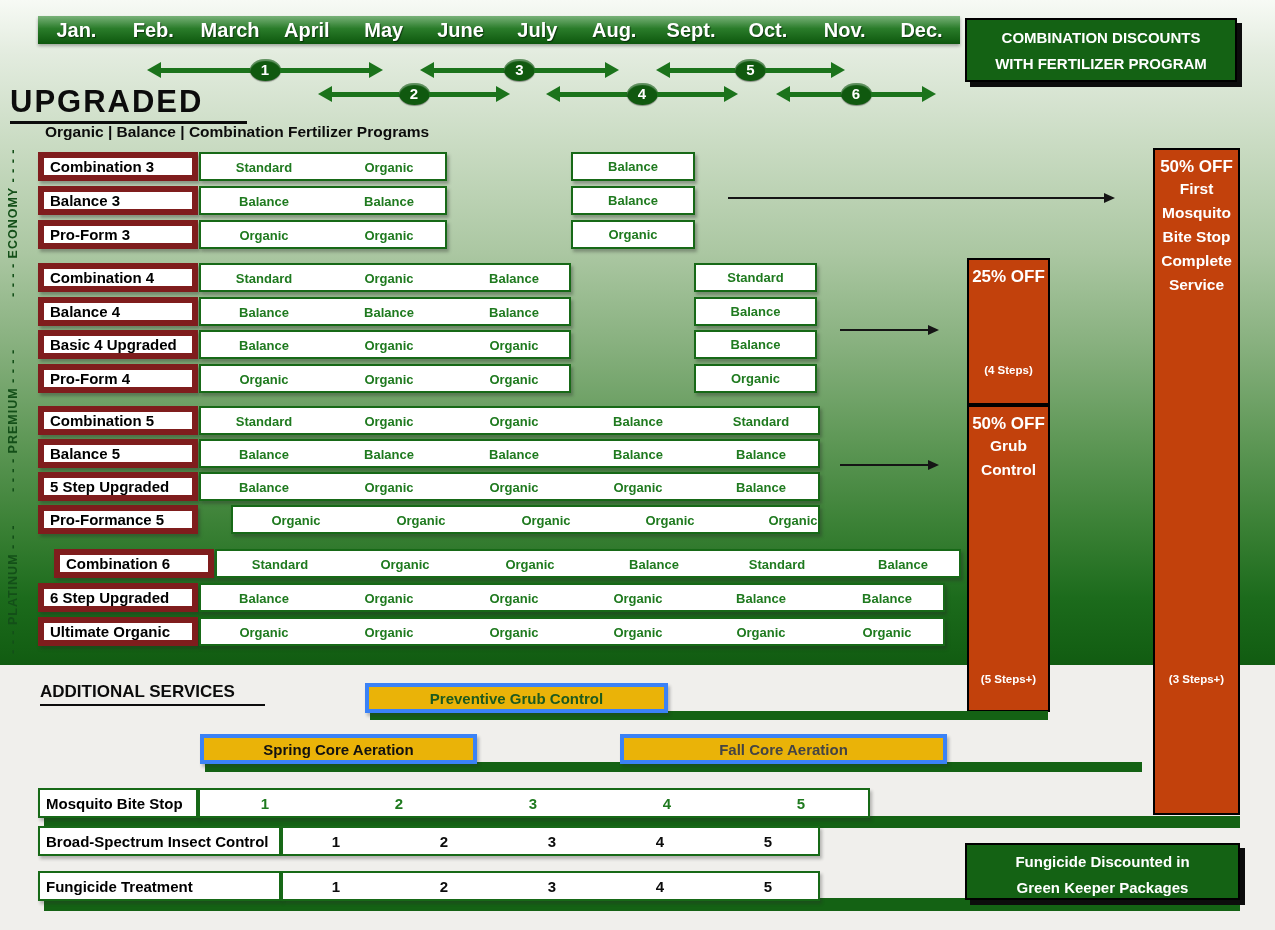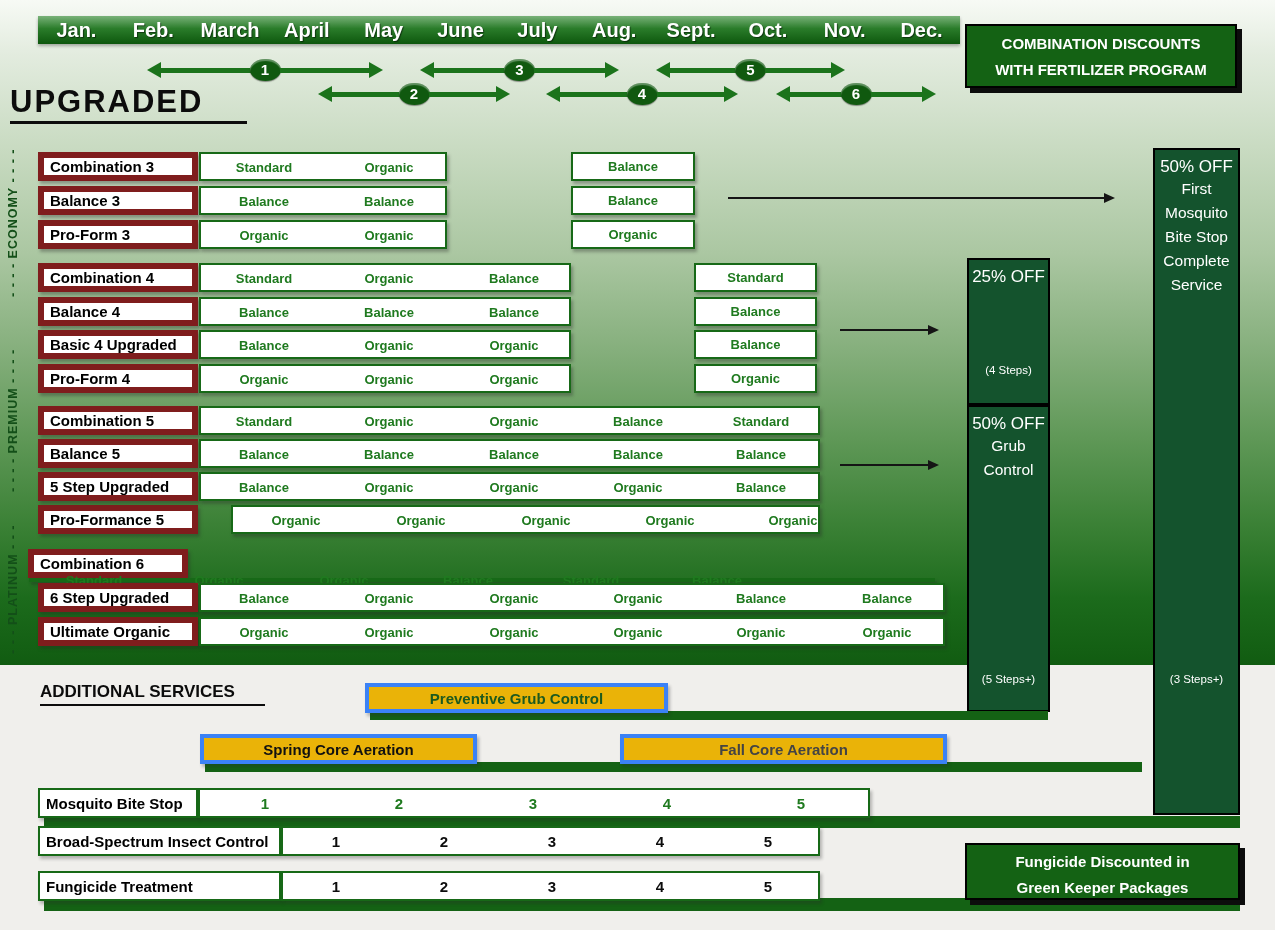--- a/index.html
+++ b/index.html
@@ -45,22 +45,22 @@
     color:#1f7a1f;font-weight:bold;font-size:13px;}
   .e1{left:8px}.e2{left:133px}.e3{left:258px}.e4{left:382px}.e5{left:505px}.e6{left:631px}
   .fallbox{position:absolute;height:29px;background:#fff;border:2px solid #176917;box-sizing:border-box;
     display:flex;align-items:center;justify-content:center;color:#1f7a1f;font-weight:bold;font-size:13px;
     box-shadow:2px 3px 3px rgba(40,40,40,.35);}
   
   .thin-arrow{position:absolute;height:0;border-top:2px solid #151515;}
   .thin-arrow:after{content:"";position:absolute;right:-2px;top:-6px;width:0;height:0;
     border-left:11px solid #151515;border-top:5px solid transparent;border-bottom:5px solid transparent;}
   
-  .dark-col{position:absolute;background:#14532d;border:2px solid #000;box-sizing:border-box;
-    color:#fff;text-align:center;font-weight:normal;}
+  .dark-col{position:absolute;background:#c2410c;border:2px solid #000;box-sizing:border-box;
+    color:#fff;text-align:center;font-weight:bold;}
   .dc-title{font-size:17px;margin-top:7px;}
   .dc-line{font-size:15.5px;line-height:24px;}
   .dc-note{position:absolute;left:0;width:100%;font-size:11.5px;}
   
   #add-heading{position:absolute;left:40px;top:682px;font-size:17px;font-weight:bold;color:#0c0c0c;
     border-bottom:2.5px solid #0c0c0c;padding:0 30px 2px 0;}
   .svc-box{position:absolute;height:30px;background:#eab308;border:4px solid #3b82f6;box-sizing:border-box;
     display:flex;align-items:center;justify-content:center;font-size:15px;font-weight:bold;
     box-shadow:2px 3px 3px rgba(40,40,40,.3);}
   .bar{position:absolute;background:#146214;}
@@ -91,21 +91,21 @@
     <span class="month">May</span>
     <span class="month">June</span>
     <span class="month">July</span>
     <span class="month">Aug.</span>
     <span class="month">Sept.</span>
     <span class="month">Oct.</span>
     <span class="month">Nov.</span>
     <span class="month">Dec.</span>
   </div>
 
-  <div class="promo" style="left:965px;top:18px;width:272px;height:64px;padding-top:5px;margin-top:6px;">
+  <div class="promo" style="left:965px;top:18px;width:272px;height:64px;padding-top:5px;">
     <div class="pl">COMBINATION DISCOUNTS</div>
     <div class="pl">WITH FERTILIZER PROGRAM</div>
   </div>
 
   <div class="num-arrow" style="left:147px;top:59px;width:236px;">
     <span class="na-hl"></span>
       <span class="na-line"></span>
     <span class="na-badge">1</span>
     <span class="na-line"></span>
       <span class="na-hr"></span>
@@ -141,20 +141,21 @@
   <div class="num-arrow" style="left:776px;top:83px;width:160px;">
     <span class="na-hl"></span>
       <span class="na-line"></span>
     <span class="na-badge">6</span>
     <span class="na-line"></span>
       <span class="na-hr"></span>
   </div>
 
   <div id="title">UPGRADED</div>
   <div id="title-underline"></div>
+  <div id="subtitle">Organic | Balance | Combination Fertilizer Programs</div>
 
   <div class="tier" style="left:6px;top:140px;height:165px;">- - - -   ECONOMY   - - - -</div>
   <div class="tier" style="left:6px;top:318px;height:205px;">- - - -   PREMIUM   - - - -</div>
   <div class="tier" style="left:6px;top:512px;height:155px;">- - -   PLATINUM   - - -</div>
 
   <div class="prow" style="left:38px;top:152px;width:409px;">
     <div class="plabel">Combination 3</div>
     <div class="pcontent">
       <span class="entry e1">Standard</span>
       <span class="entry e2">Organic</span>
@@ -249,21 +250,21 @@
     <div class="plabel">Pro-Formance 5</div>
     <div class="pcontent">
       <span class="entry e1">Organic</span>
       <span class="entry e2">Organic</span>
       <span class="entry e3">Organic</span>
       <span class="entry e4">Organic</span>
       <span class="entry e5">Organic</span>
     </div>
   </div>
 
-  <div class="prow" style="left:28px;top:549px;width:907px;flex-direction:column;">
+  <div class="prow" style="left:54px;top:549px;width:907px;">
     <div class="plabel">Combination 6</div>
     <div class="pcontent">
       <span class="entry e1">Standard</span>
       <span class="entry e2">Organic</span>
       <span class="entry e3">Organic</span>
       <span class="entry e4">Balance</span>
       <span class="entry e5">Standard</span>
       <span class="entry e6">Balance</span>
     </div>
   </div>

